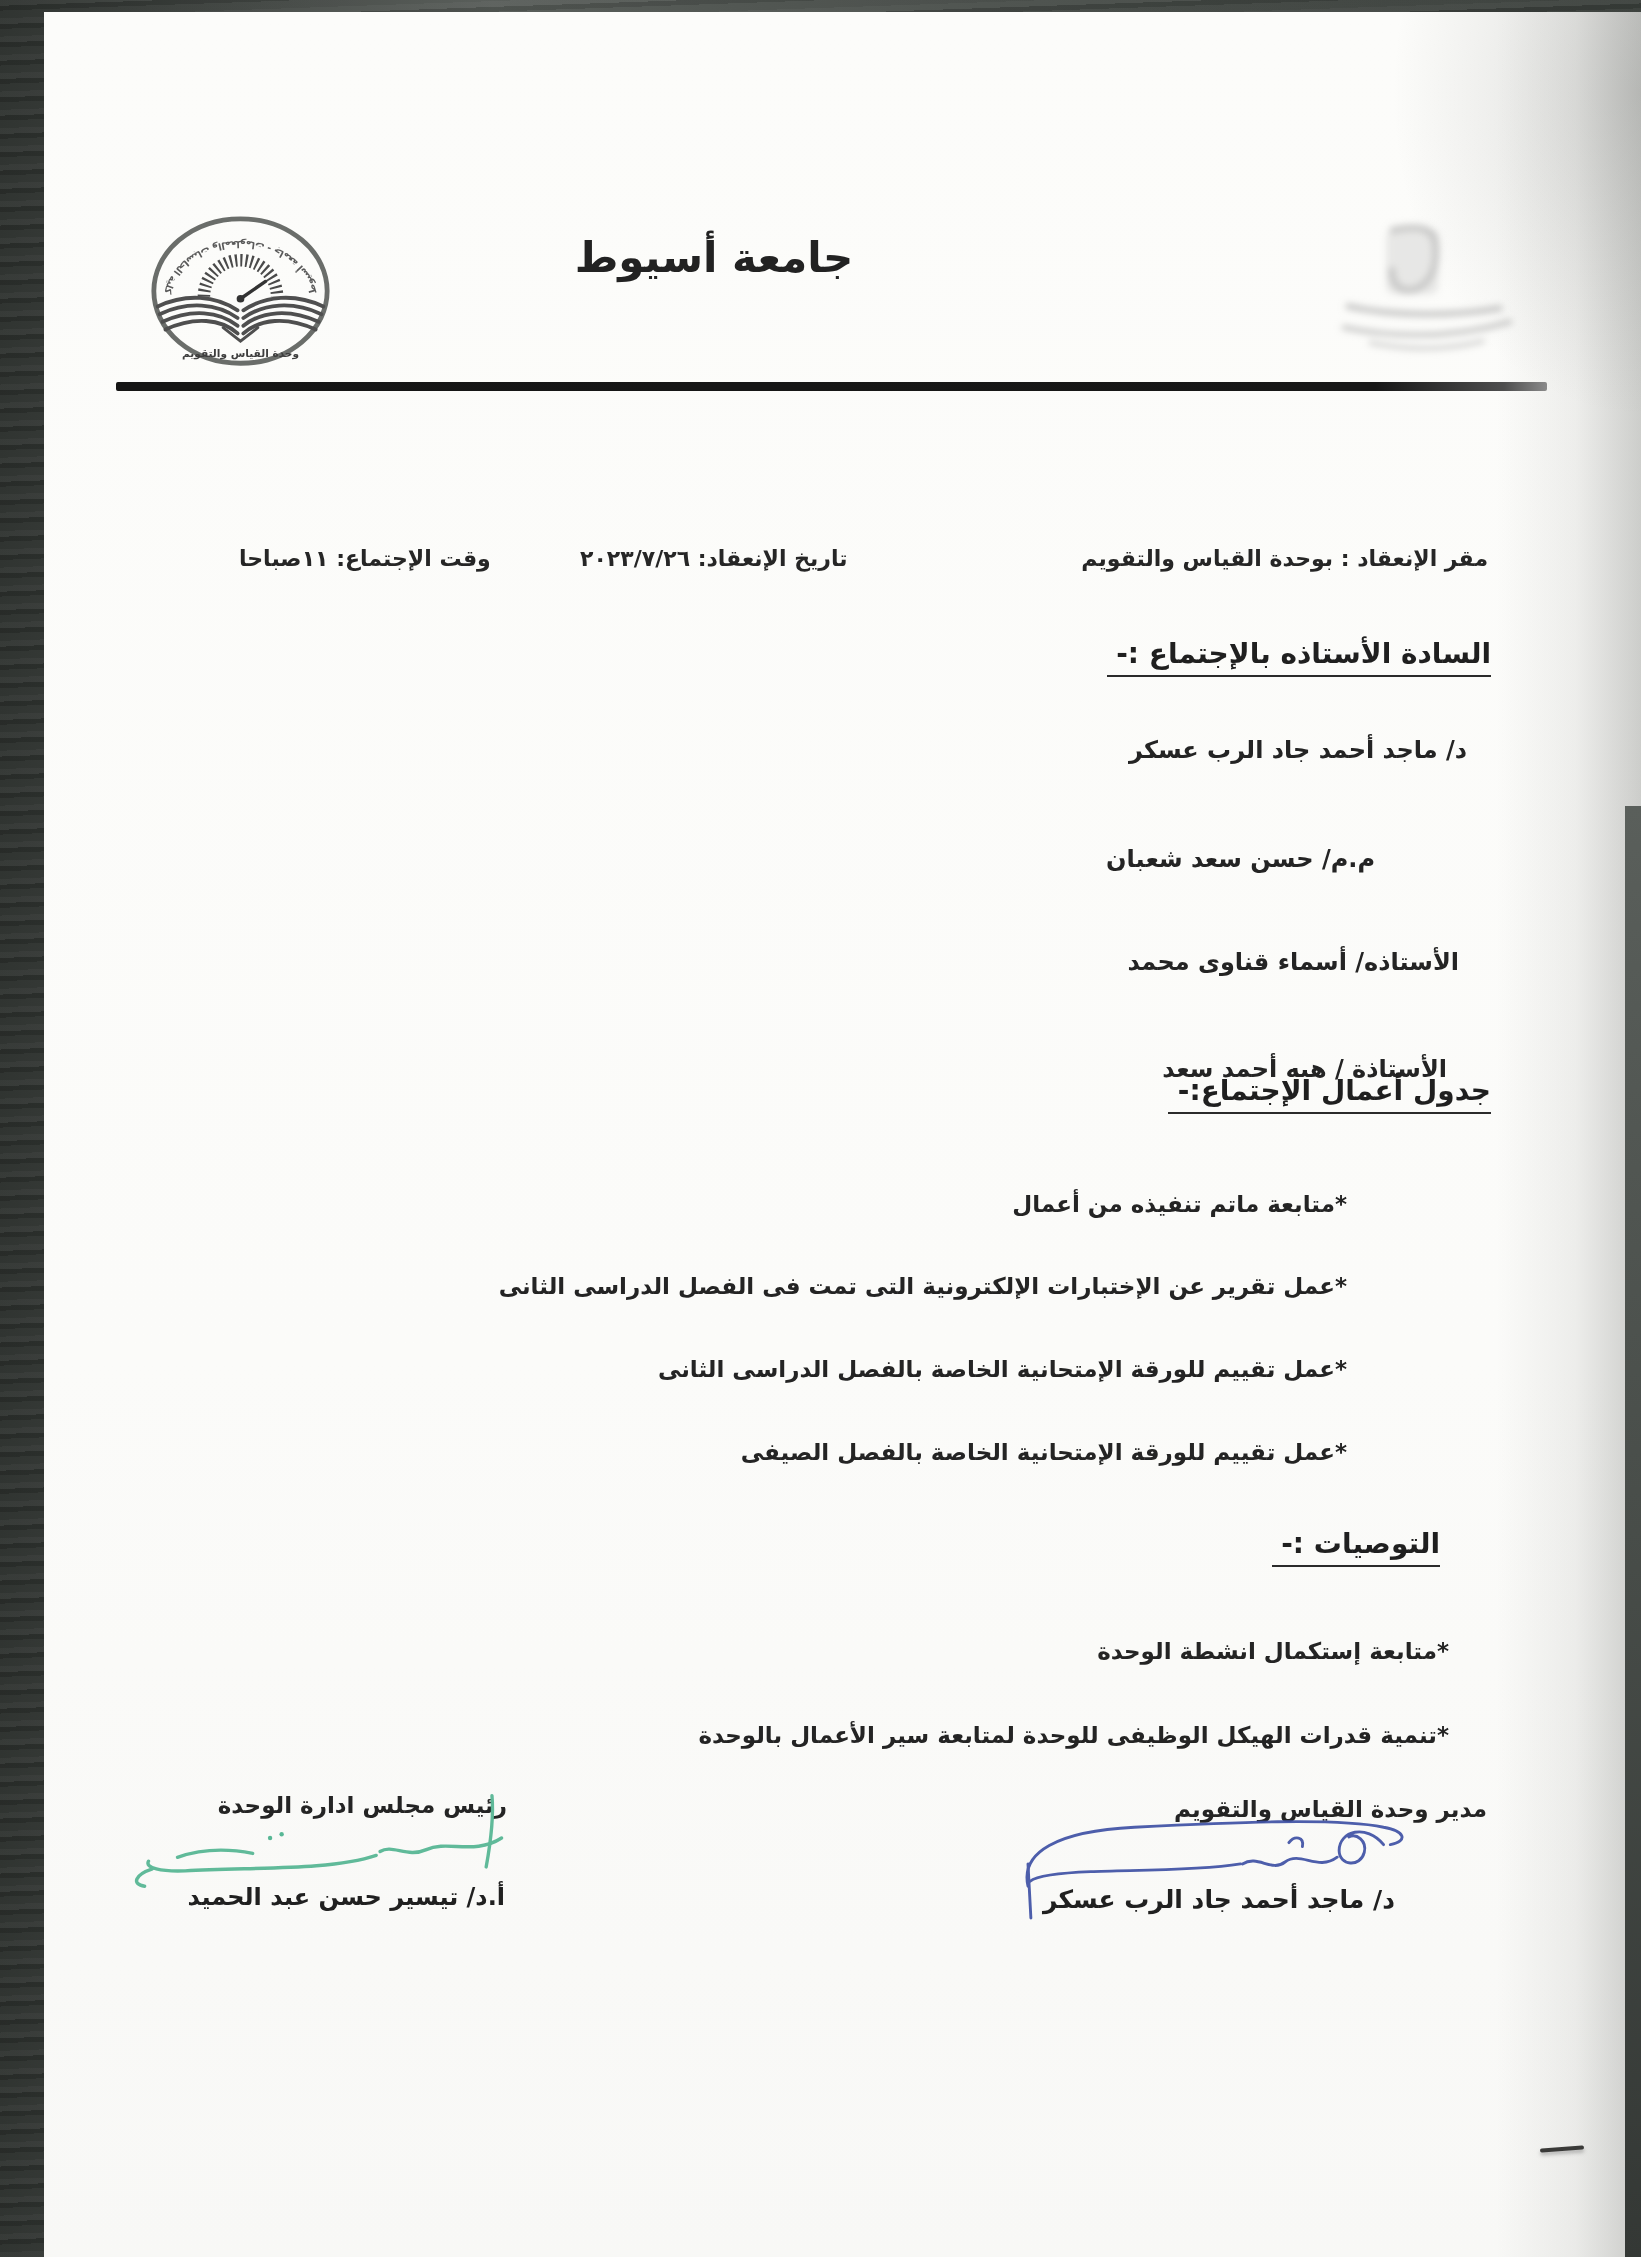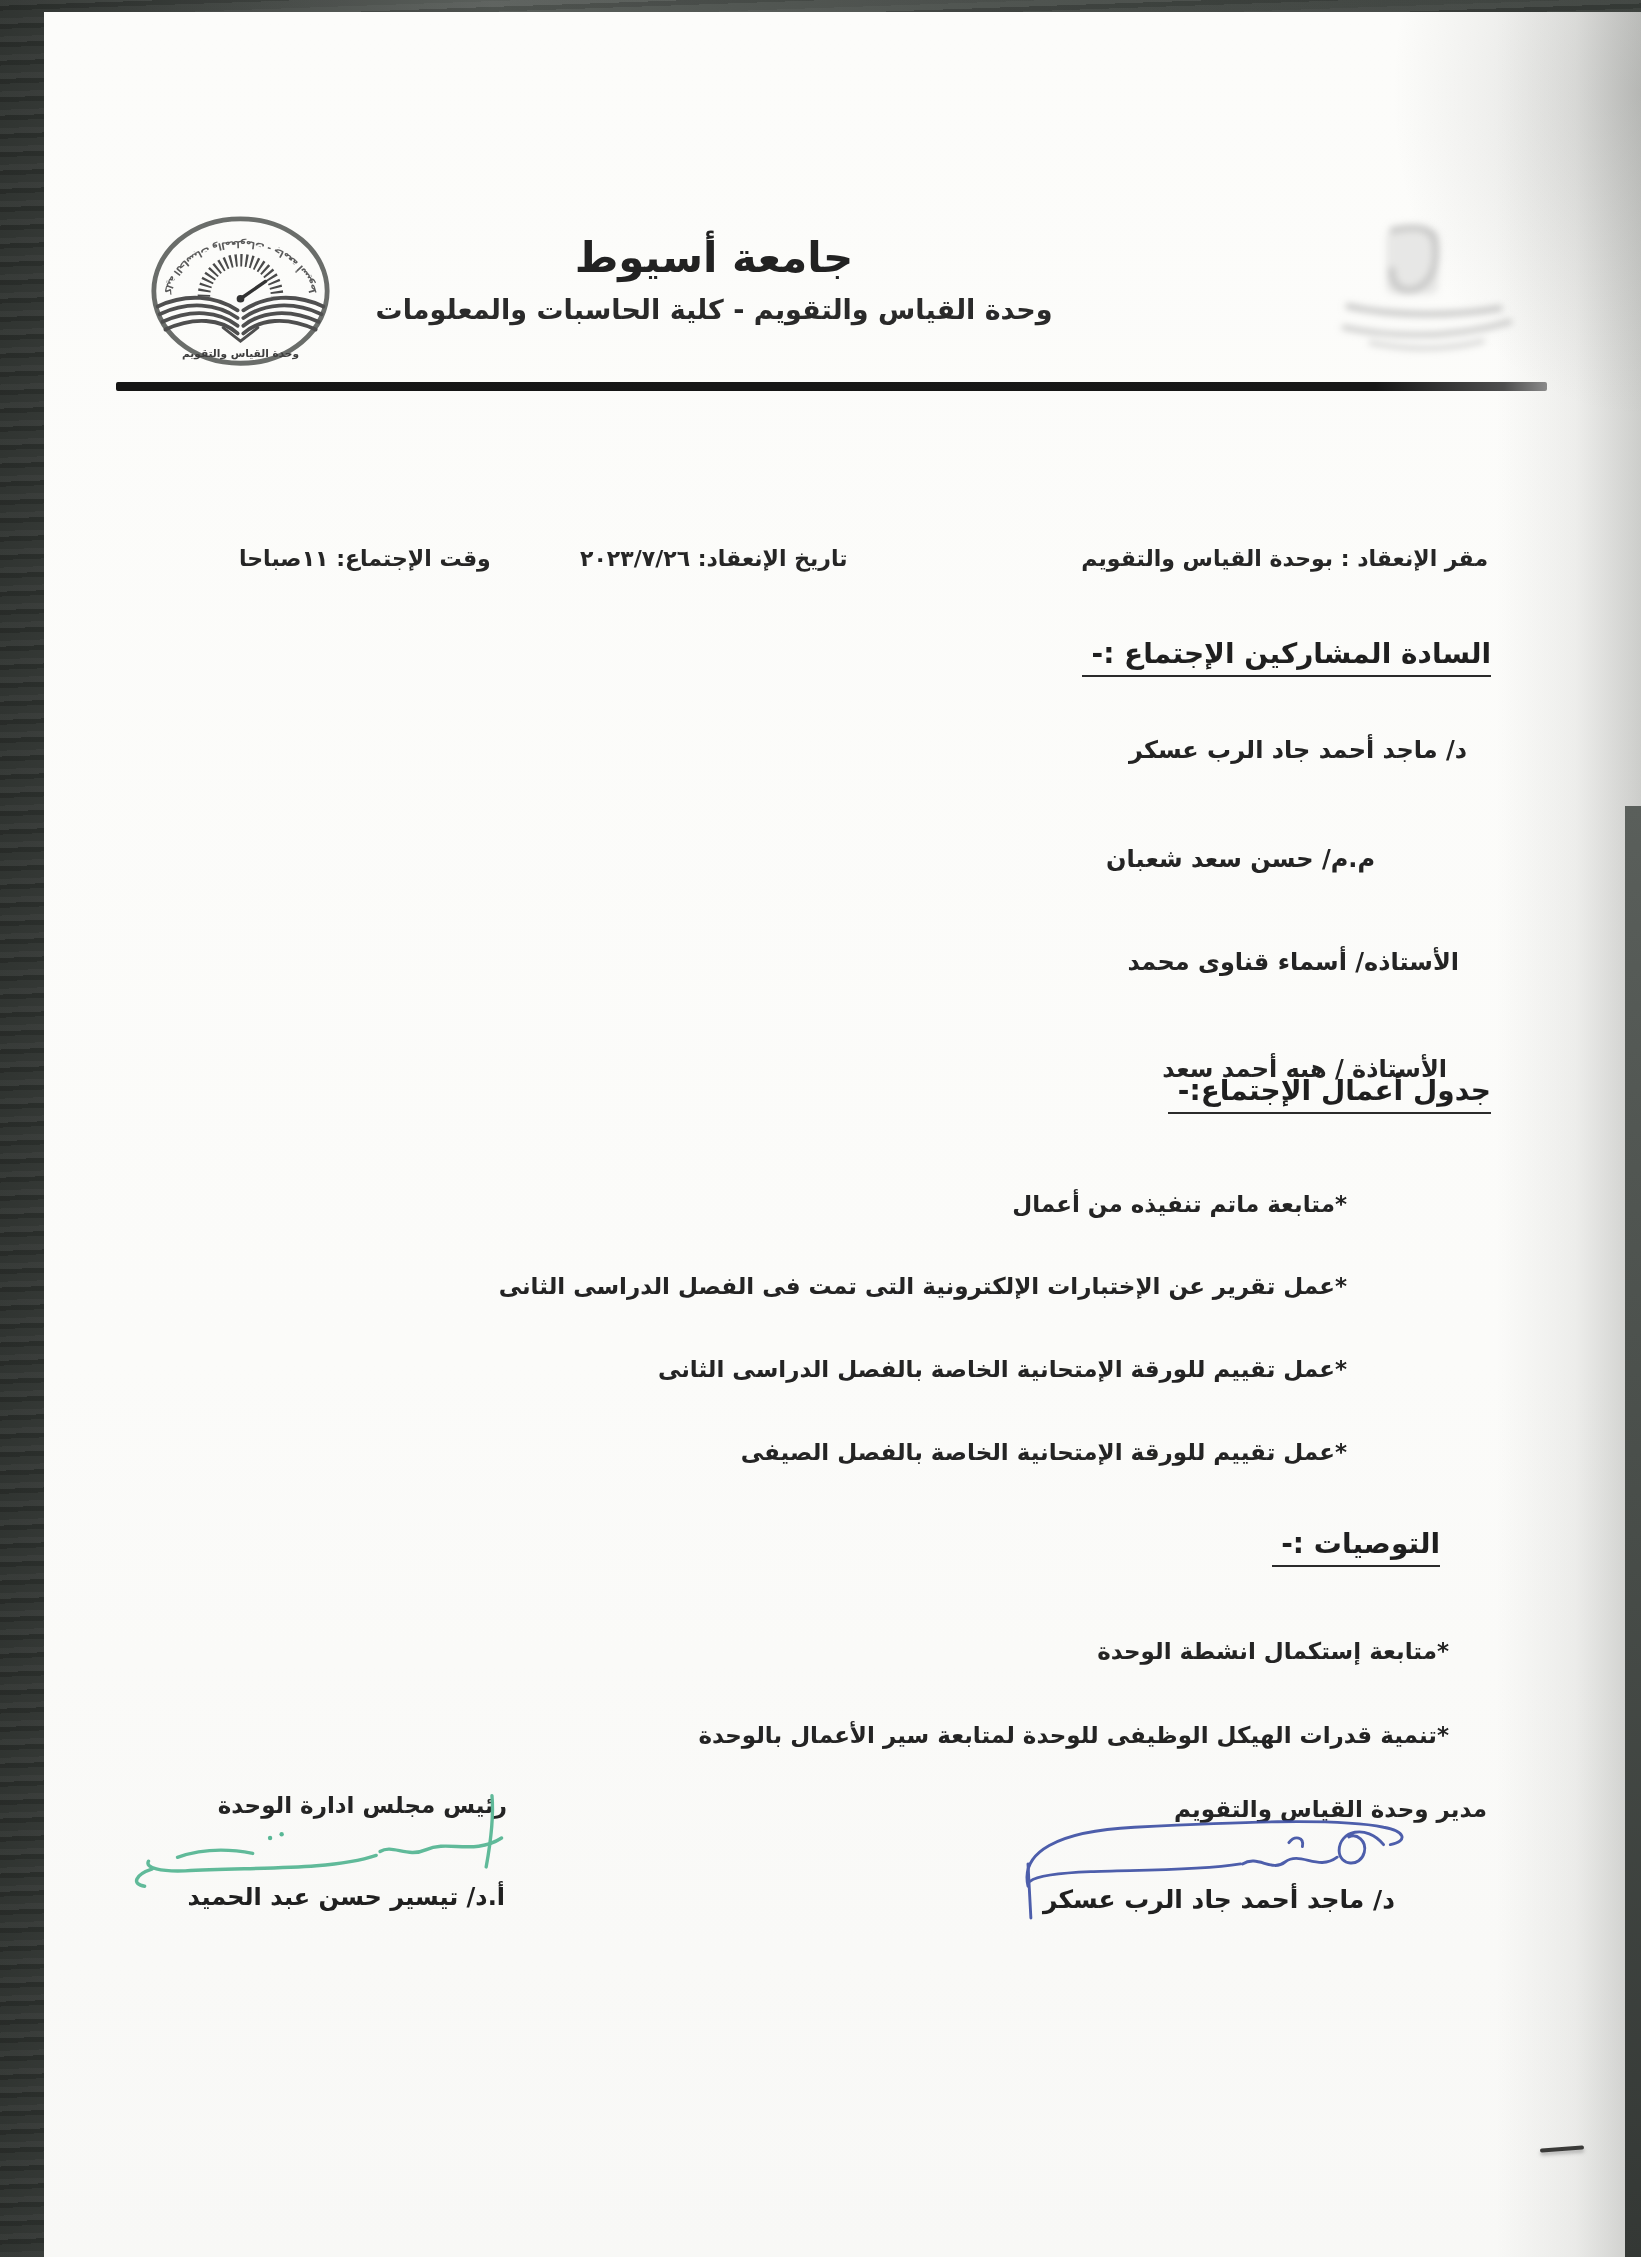--- a/index.html
+++ b/index.html
@@ -112,31 +112,30 @@
       <rect x="48" y="12" width="54" height="68" rx="9" fill="#a9a9a9" opacity="0.45"></rect>
       <path d="M 52 14 C 80 8 98 10 99 28 C 101 48 96 66 80 74 C 64 80 52 70 54 52" fill="none" stroke="#8f8f8f" stroke-width="7" opacity="0.8"></path>
       <path d="M 6 92 C 60 104 120 102 168 94" fill="none" stroke="#9a9a9a" stroke-width="6"></path>
       <path d="M 2 114 C 70 128 130 122 178 108" fill="none" stroke="#9a9a9a" stroke-width="5"></path>
       <path d="M 30 130 C 80 140 120 136 150 128" fill="none" stroke="#a5a5a5" stroke-width="4"></path>
     </svg>
   </div>
 
   <div class="abs ar header-center">
     <div class="uni-title">جامعة أسيوط</div>
-    <div class="uni-sub">وحدة القياس والتقويم - كلية الحاسبات والمعلومات</div>
   </div>
 
   <div class="abs rule"></div>
 
 
   <div class="abs ar info" style="right:153px;top:546px;">مقر الإنعقاد : بوحدة القياس والتقويم</div>
   <div class="abs ar info" style="left:580px;top:546px;">تاريخ الإنعقاد: ٢٠٢٣/٧/٢٦</div>
   <div class="abs ar info" style="left:239px;top:546px;">وقت الإجتماع: ١١صباحا</div>
 
-  <div class="abs ar sec-head" style="right:150px;top:637px;">السادة المشاركين الإجتماع :-</div>
+  <div class="abs ar sec-head" style="right:150px;top:637px;">السادة الأستاذه بالإجتماع :-</div>
   <div class="abs ar pname" style="right:174px;top:736px;">د/ ماجد أحمد جاد الرب عسكر</div>
   <div class="abs ar pname" style="right:266px;top:845px;">م.م/ حسن سعد شعبان</div>
   <div class="abs ar pname" style="right:182px;top:948px;">الأستاذه/ أسماء قناوى محمد</div>
   <div class="abs ar pname" style="right:194px;top:1055px;margin-left:11px;">الأستاذة / هبه أحمد سعد</div>
 
   <div class="abs ar sec-head" style="right:150px;top:1074px;">جدول أعمال الإجتماع:-</div>
   <div class="abs ar aitem" style="right:294px;top:1191px;">*متابعة ماتم تنفيذه من أعمال</div>
   <div class="abs ar aitem" style="right:294px;top:1273px;">*عمل تقرير عن الإختبارات الإلكترونية التى تمت فى الفصل الدراسى الثانى</div>
   <div class="abs ar aitem" style="right:294px;top:1356px;">*عمل تقييم للورقة الإمتحانية الخاصة بالفصل الدراسى الثانى</div>
   <div class="abs ar aitem" style="right:294px;top:1439px;">*عمل تقييم للورقة الإمتحانية الخاصة بالفصل الصيفى</div>

